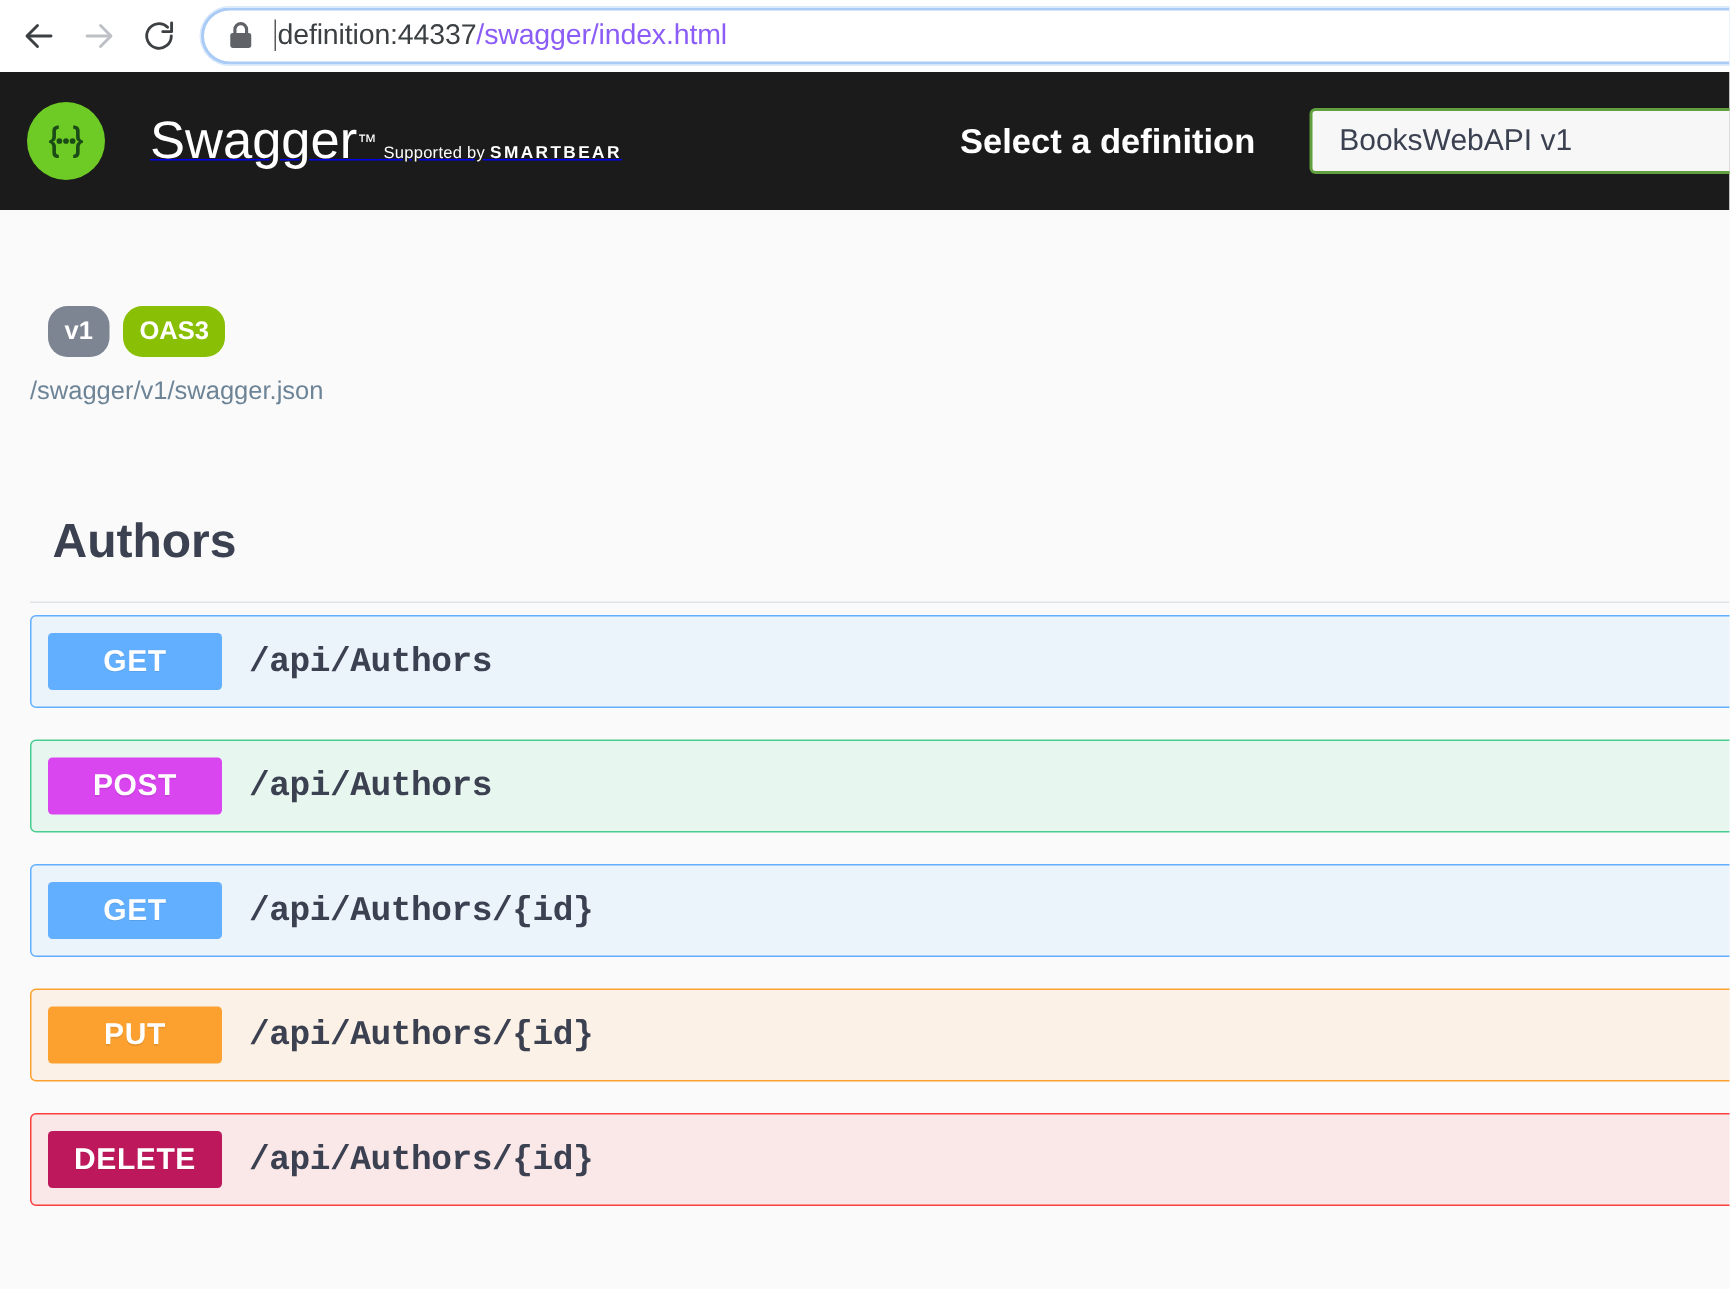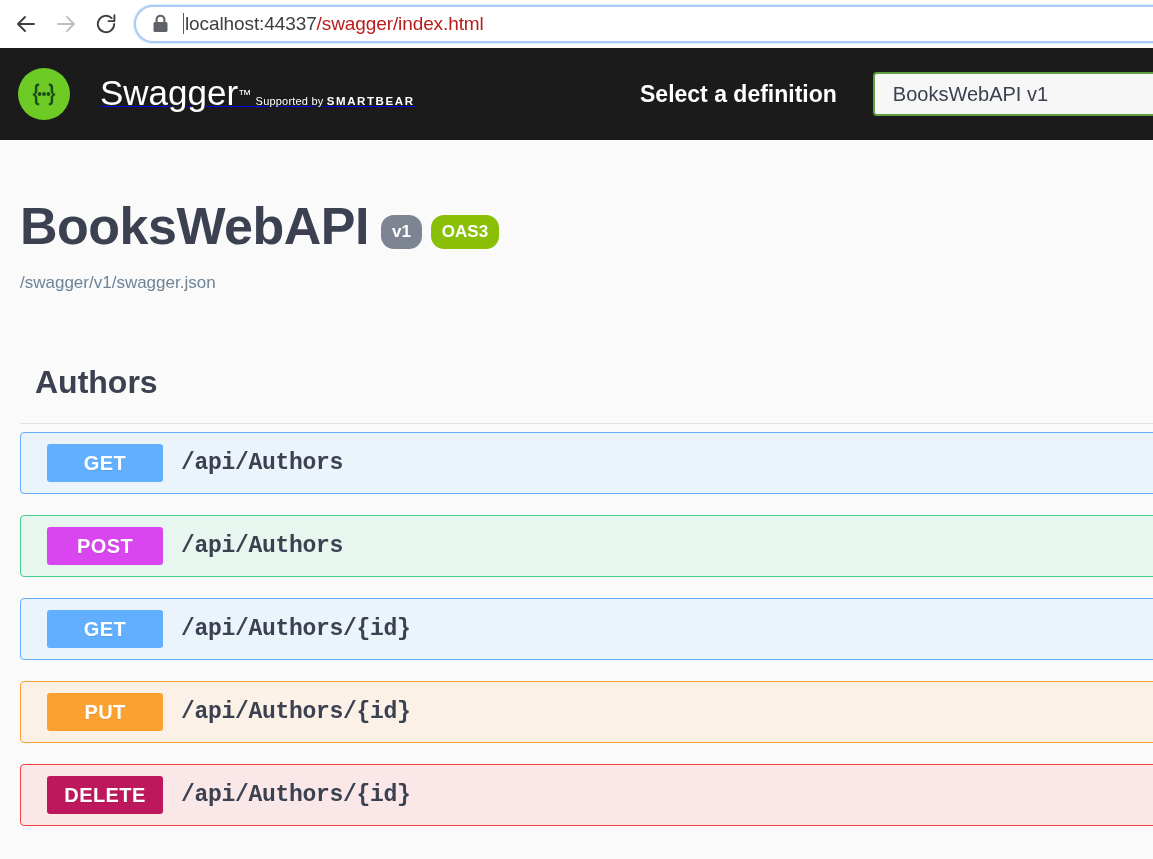--- a/index.html
+++ b/index.html
@@ -54,21 +54,21 @@
     width: 1px;
     height: 21px;
     background: #5a5a5a;
     margin-right: 1px;
     vertical-align: middle;
   }
   .url-text {
     font-family: "Liberation Sans", sans-serif;
     font-size: 19px;
     letter-spacing: -0.1px;
-    color: #b91c1c;
+    color: #8b5cf6;
     line-height: 22px;
     display: inline-block;
     vertical-align: middle;
   }
   .url-host { color: #3c4043; }
 
   
   .topbar {
     height: 92px;
     background: #1b1b1b;
@@ -196,21 +196,21 @@
     height: 62px;
     margin: 0 0 21px 0;
     border-radius: 4px;
     border-width: 1px;
     border-style: solid;
     width: 1160px;
   }
   .op-method {
     width: 116px;
     height: 38px;
-    margin-left: 26px;
+    margin-left: 11px;
     border-radius: 3px;
     display: flex;
     align-items: center;
     justify-content: center;
     color: #ffffff;
     font-size: 20px;
     font-weight: 700;
     letter-spacing: 0.4px;
     text-shadow: 0 1px 0 rgba(0,0,0,0.08);
     flex: 0 0 auto;
@@ -267,21 +267,21 @@
   </div>
 
   <div class="omnibox">
     <span class="lock-icon">
       <svg width="17" height="19" viewBox="0 0 17 19">
         <rect x="1.5" y="8" width="14" height="10" rx="1.6" fill="#5f6368"></rect>
         <path d="M4.6 8.2V5.6a3.9 3.9 0 0 1 7.8 0v2.6" fill="none" stroke="#5f6368" stroke-width="2.1"></path>
       </svg>
     </span>
     <span class="caret"></span>
-      <span class="url-text url-host">localhost:44337</span>
+      <span class="url-text url-host">definition:44337</span>
       <span class="url-text">/swagger/index.html</span>
   </div>
 </div>
 
 <div class="topbar">
 
   <a class="logo-wrap" href="#">
     <span class="logo-mark">
       <svg width="38" height="38" viewBox="0 0 38 38">
         <path d="M14.2 8.6c-3.3 0-4.3 1.5-4.3 3.9v3.4c0 1.6-.7 2.6-2.2 2.9v1.4
@@ -306,21 +306,20 @@
   <div class="definition-zone">
     <span class="definition-label">Select a definition</span>
     <div class="definition-select">BooksWebAPI v1</div>
   </div>
 </div>
 
 <div class="swagger-body">
 
   <div class="info-block">
     <div class="api-title-row">
-      <span class="api-title">BooksWebAPI</span>
       <span class="pill pill-version">v1</span>
       <span class="pill pill-oas">OAS3</span>
     </div>
     <a class="api-url" href="#">/swagger/v1/swagger.json</a>
   </div>
 
   <div class="tag-section">
     <div class="tag-header">Authors</div>
     <div class="tag-rule"></div>
 

